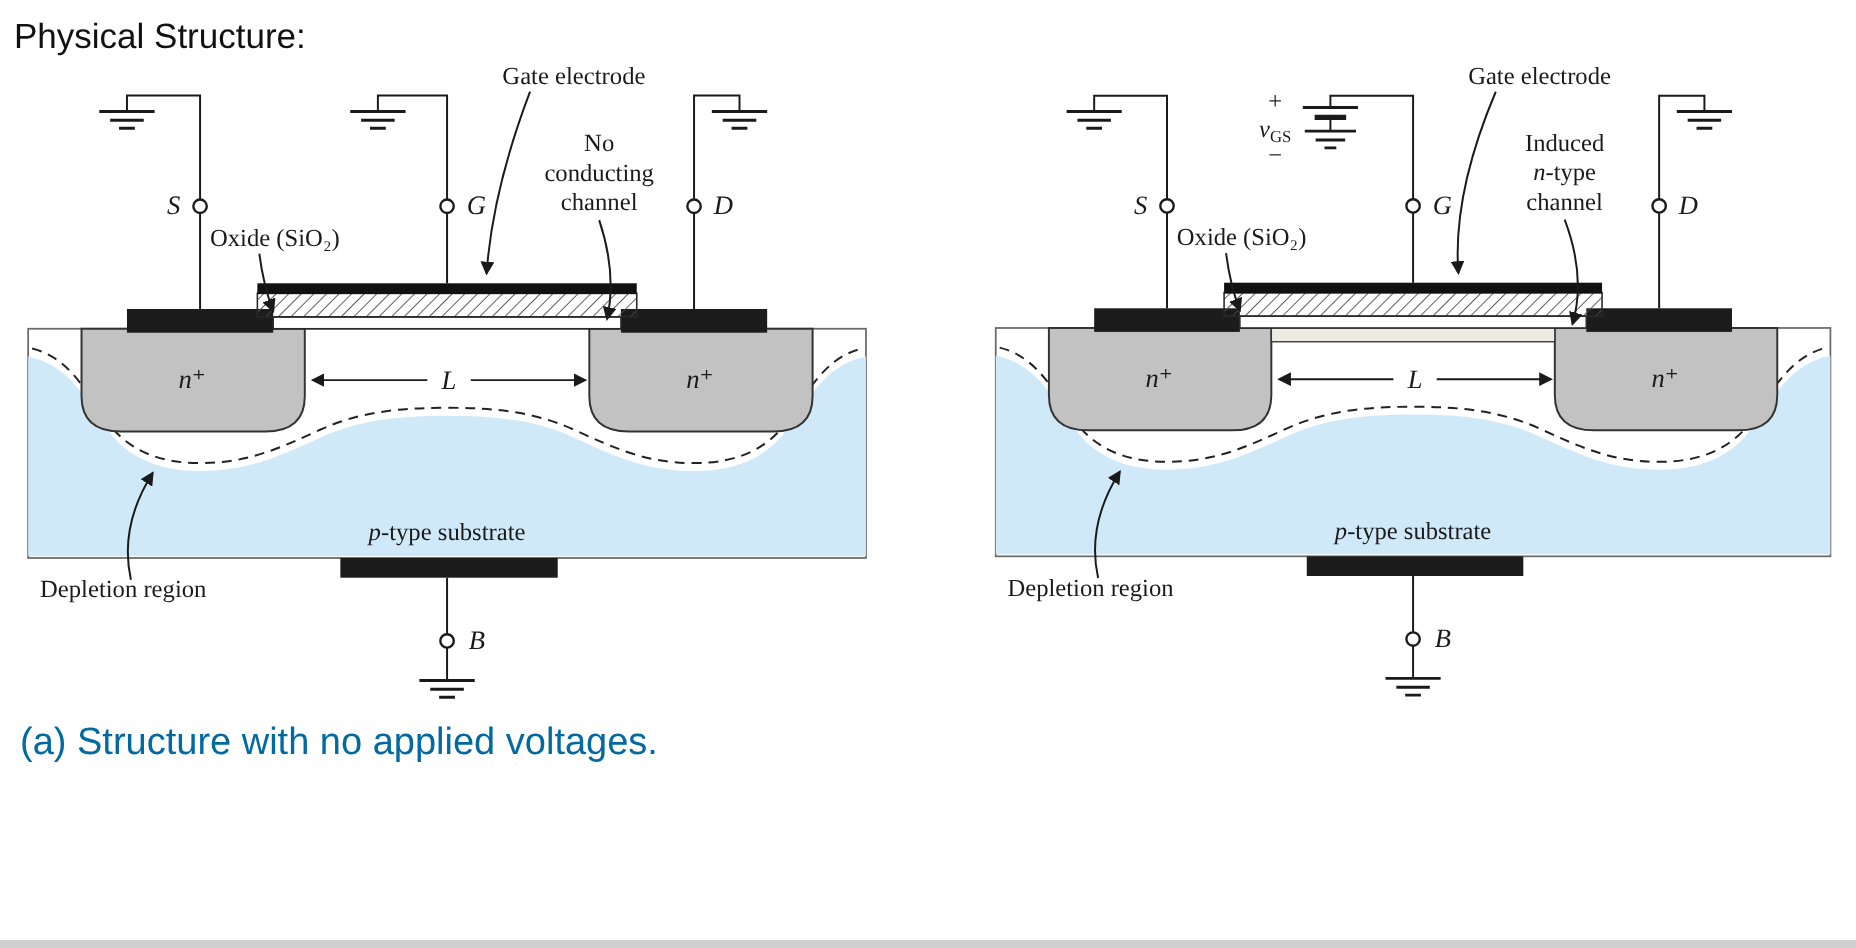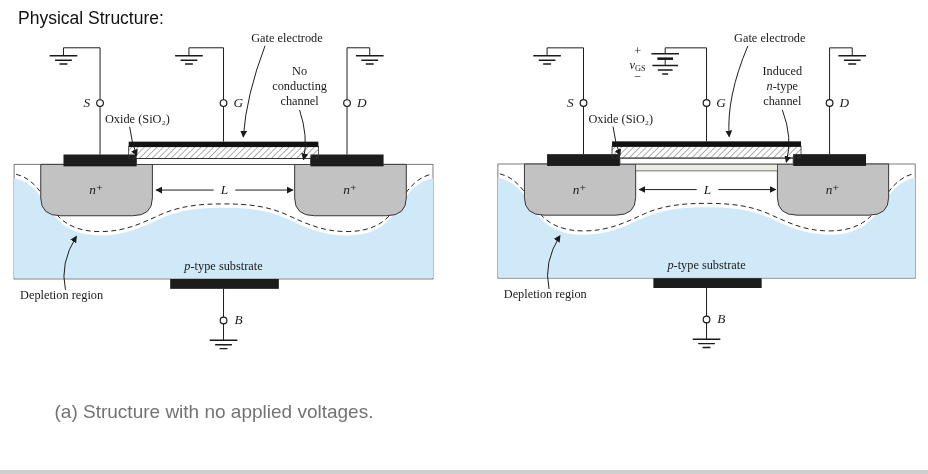--- a/index.html
+++ b/index.html
@@ -1,21 +1,21 @@
 <!DOCTYPE html>
 <html><head>
 <meta charset="utf-8">
 <style>
   html,body{margin:0;padding:0;background:#ffffff;width:928px;height:474px;overflow:hidden;}
   .page{position:relative;width:928px;height:474px;font-family:"Liberation Sans",sans-serif;}
-  .page-title{padding:8px 0 0 18px;font-size:17.5px;color:#111;}
+  .page-title{padding:8px 0 0 7px;font-size:17.5px;color:#111;}
   .diagram-row{display:flex;gap:44px;padding-left:6px;margin-top:2px;}
   figure{margin:0;width:440px;}
   figure svg{display:block;}
-  figcaption{margin-top:40px;font-size:19px;color:#737373;max-width:408px;line-height:1.32;padding-left:4px;text-align:center;}
+  figcaption{font-size:19px;color:#0369a1;max-width:408px;line-height:1.32;padding-left:4px;}
   .bottom-strip{position:absolute;left:0;bottom:0;width:928px;height:4px;background:#cfcfcf;}
 
   
   .lbl{font-family:"Liberation Serif","DejaVu Serif",serif;font-size:12.5px;fill:#1a1a1a;}
   .term{font-family:"Liberation Serif","DejaVu Serif",serif;font-style:italic;font-size:13.5px;fill:#1a1a1a;}
   .ital{font-style:italic;}
   .wire{stroke:#1a1a1a;stroke-width:1;fill:none;}
   .gnd{stroke:#1a1a1a;stroke-width:1.5;fill:none;}
   .dash{stroke:#222;stroke-width:1;fill:none;stroke-dasharray:5 3.5;}
   .arrow{stroke:#1a1a1a;stroke-width:1;fill:none;}

